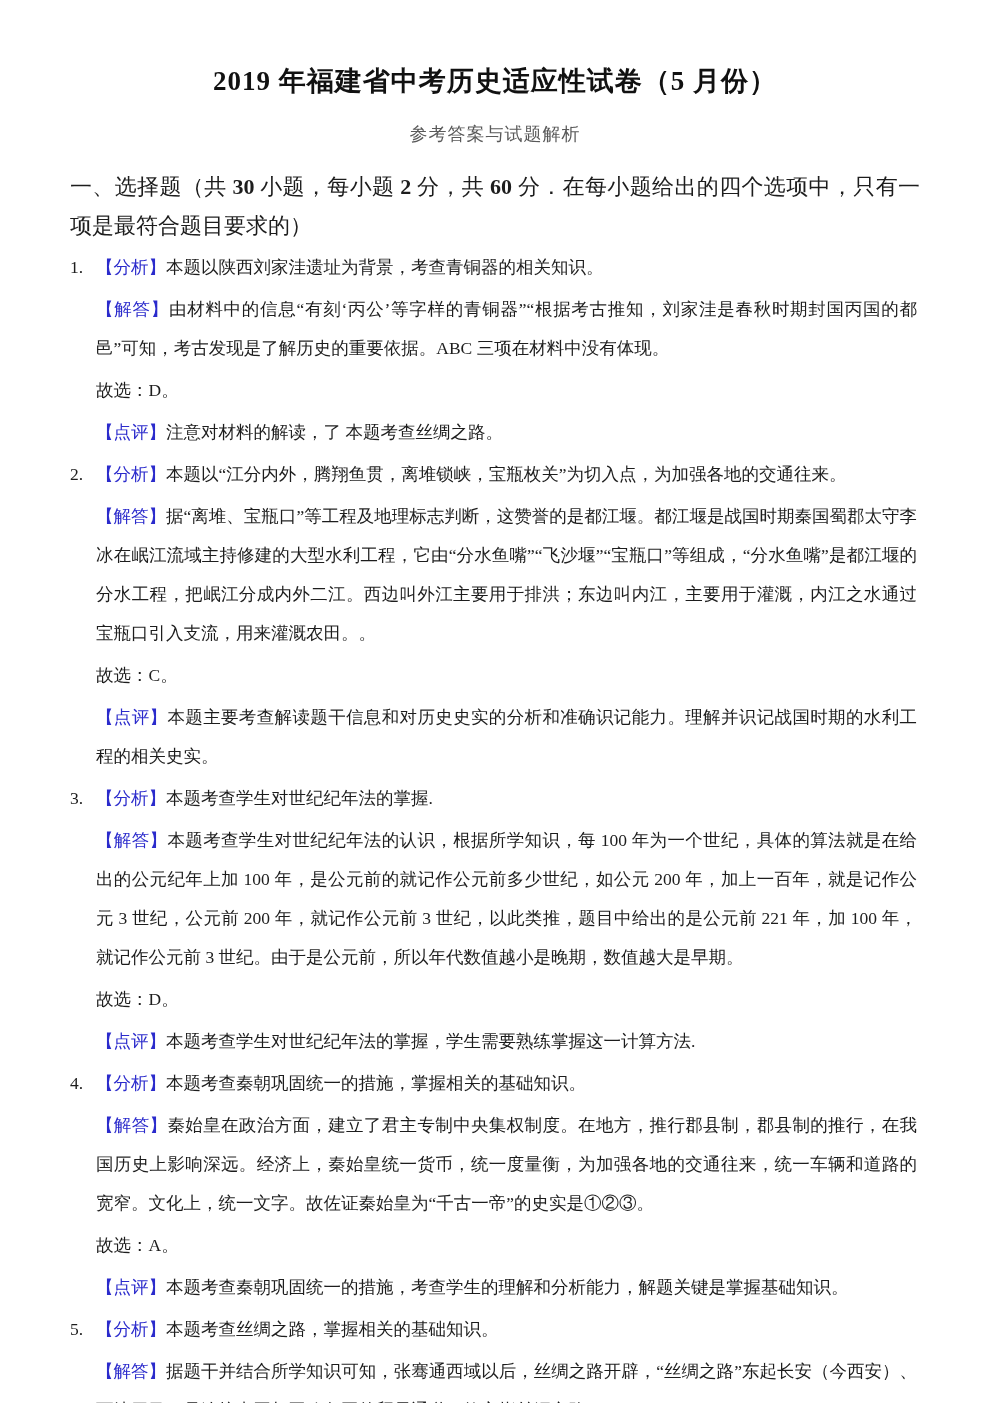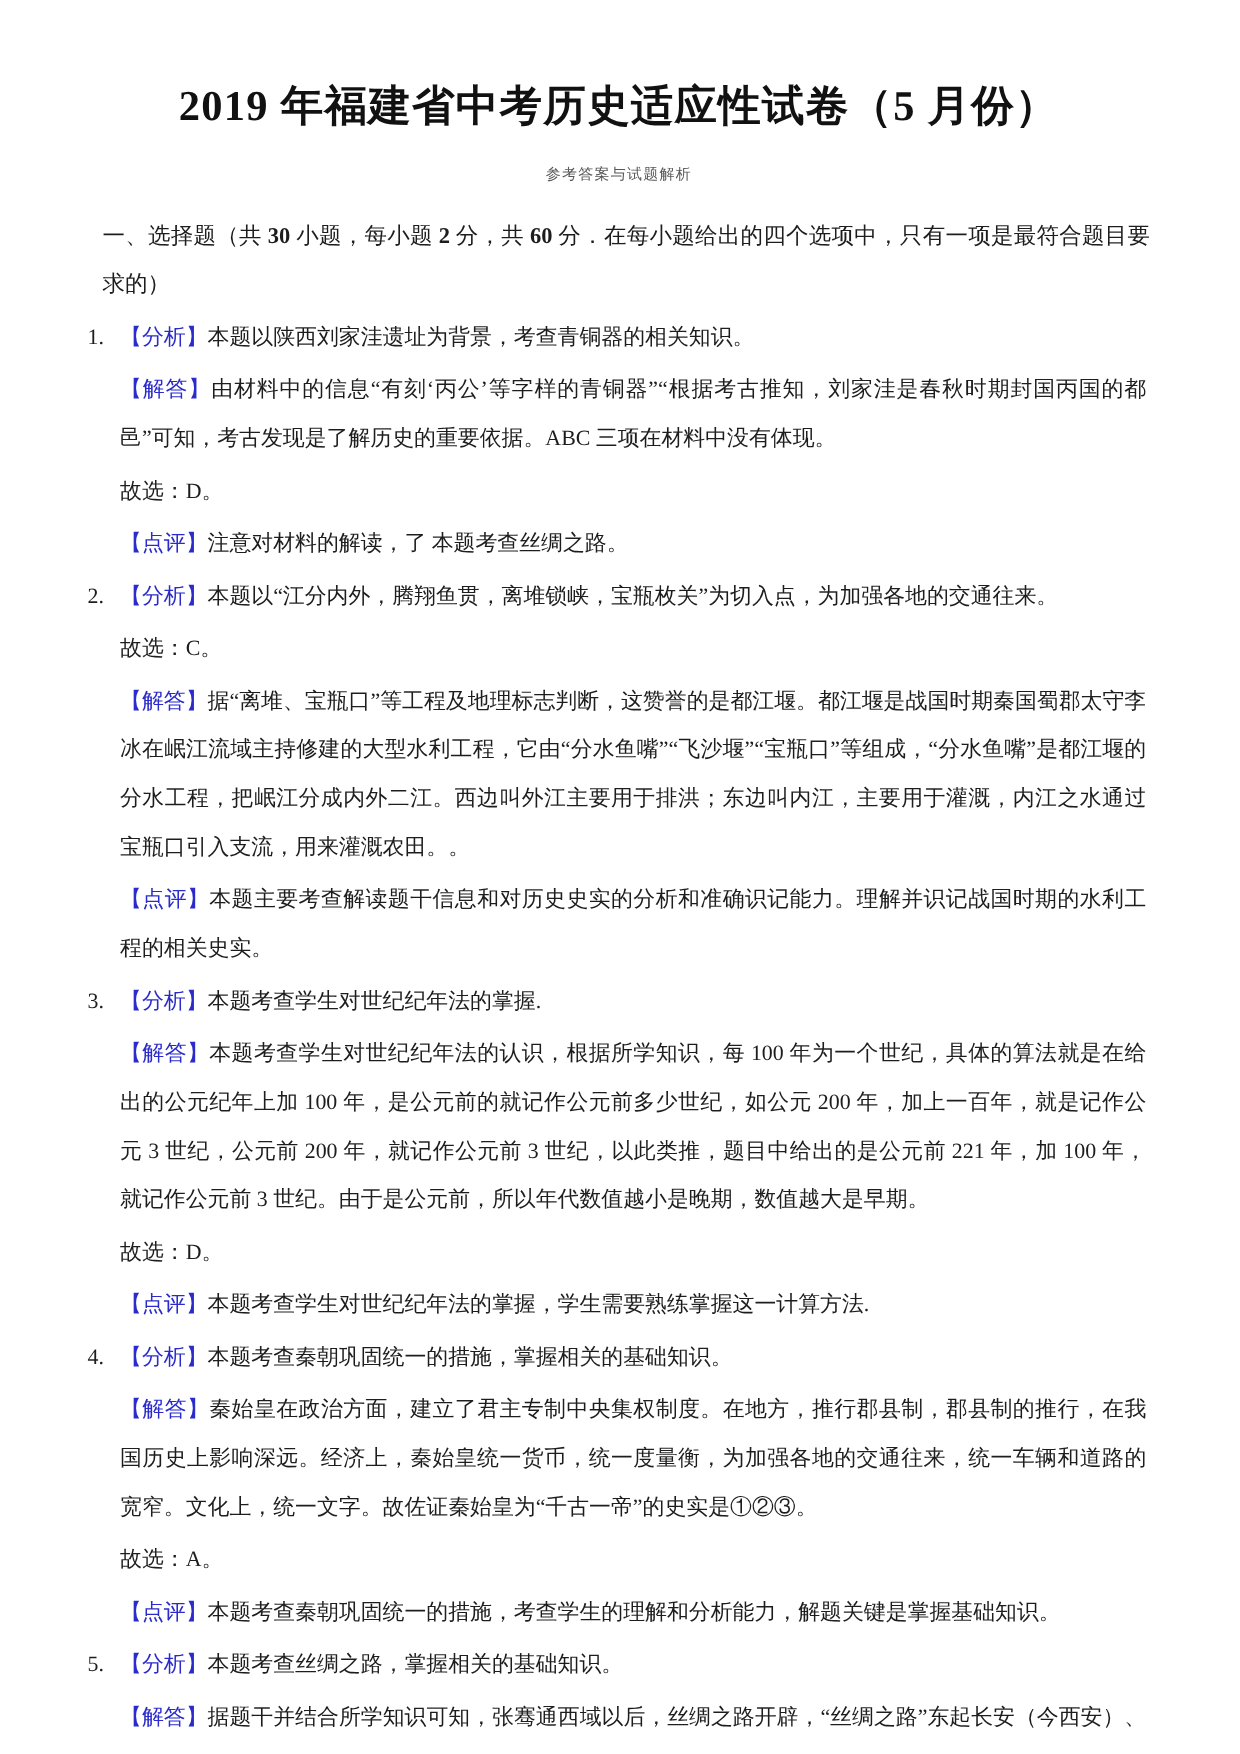--- a/index.html
+++ b/index.html
@@ -16,37 +16,37 @@
   }
   .page {
     box-sizing: border-box;
     width: 992px;
     height: 1403px;
     padding: 0 72px 0 70px;
     background: #ffffff;
   }
   .title {
     margin: 64px 0 0 0;
-    font-size: 34px;
+    font-size: 27px;
     font-weight: bold;
     text-align: center;
     line-height: 1.3;
     letter-spacing: 1px;
     color: #111111;
   }
   .subtitle {
     margin-top: 23px;
-    font-size: 12px;
+    font-size: 18px;
     color: #595959;
     text-align: center;
     letter-spacing: 1px;
   }
   .heading {
-    margin: 21px 0 0 12px;
-    font-size: 18px;
+    margin: 21px 0 0 0;
+    font-size: 22px;
     line-height: 39px;
     text-align: justify;
     color: #1d1d1d;
   }
   .heading .num {
     font-weight: bold;
     font-family: "Liberation Serif", "DejaVu Serif", serif;
   }
   .question {
     position: relative;
@@ -87,22 +87,22 @@
     <span class="qnum">1.</span>
     <p class="para"><span class="tag">【分析】</span><span>本题以陕西刘家洼遗址为背景，考查青铜器的相关知识。</span></p>
     <p class="para"><span class="tag">【解答】</span><span>由材料中的信息“有刻‘丙公’等字样的青铜器”“根据考古推知，刘家洼是春秋时期封国丙国的都邑”可知，考古发现是了解历史的重要依据。ABC 三项在材料中没有体现。</span></p>
     <p class="para"><span>故选：D。</span></p>
     <p class="para"><span class="tag">【点评】</span><span>注意对材料的解读，了 本题考查丝绸之路。</span></p>
   </div>
 
   <div class="question">
     <span class="qnum">2.</span>
     <p class="para"><span class="tag">【分析】</span><span>本题以“江分内外，腾翔鱼贯，离堆锁峡，宝瓶枚关”为切入点，为加强各地的交通往来。</span></p>
+    <p class="para"><span class="tag">【解答】</span><span>据“离堆、宝瓶口”等工程及地理标志判断，这赞誉的是都江堰。都江堰是战国时期秦国蜀郡太守李冰在岷江流域主持修建的大型水利工程，它由“分水鱼嘴”“飞沙堰”“宝瓶口”等组成，“分水鱼嘴”是都江堰的分水工程，把岷江分成内外二江。西边叫外江主要用于排洪；东边叫内江，主要用于灌溉，内江之水通过宝瓶口引入支流，用来灌溉农田。。</span></p>
     <p class="para"><span>故选：C。</span></p>
-    <p class="para"><span class="tag">【解答】</span><span>据“离堆、宝瓶口”等工程及地理标志判断，这赞誉的是都江堰。都江堰是战国时期秦国蜀郡太守李冰在岷江流域主持修建的大型水利工程，它由“分水鱼嘴”“飞沙堰”“宝瓶口”等组成，“分水鱼嘴”是都江堰的分水工程，把岷江分成内外二江。西边叫外江主要用于排洪；东边叫内江，主要用于灌溉，内江之水通过宝瓶口引入支流，用来灌溉农田。。</span></p>
     <p class="para"><span class="tag">【点评】</span><span>本题主要考查解读题干信息和对历史史实的分析和准确识记能力。理解并识记战国时期的水利工程的相关史实。</span></p>
   </div>
 
   <div class="question">
     <span class="qnum">3.</span>
     <p class="para"><span class="tag">【分析】</span><span>本题考查学生对世纪纪年法的掌握.</span></p>
     <p class="para"><span class="tag">【解答】</span><span>本题考查学生对世纪纪年法的认识，根据所学知识，每 100 年为一个世纪，具体的算法就是在给出的公元纪年上加 100 年，是公元前的就记作公元前多少世纪，如公元 200 年，加上一百年，就是记作公元 3 世纪，公元前 200 年，就记作公元前 3 世纪，以此类推，题目中给出的是公元前 221 年，加 100 年，就记作公元前 3 世纪。由于是公元前，所以年代数值越小是晚期，数值越大是早期。</span></p>
     <p class="para"><span>故选：D。</span></p>
     <p class="para"><span class="tag">【点评】</span><span>本题考查学生对世纪纪年法的掌握，学生需要熟练掌握这一计算方法.</span></p>
   </div>

